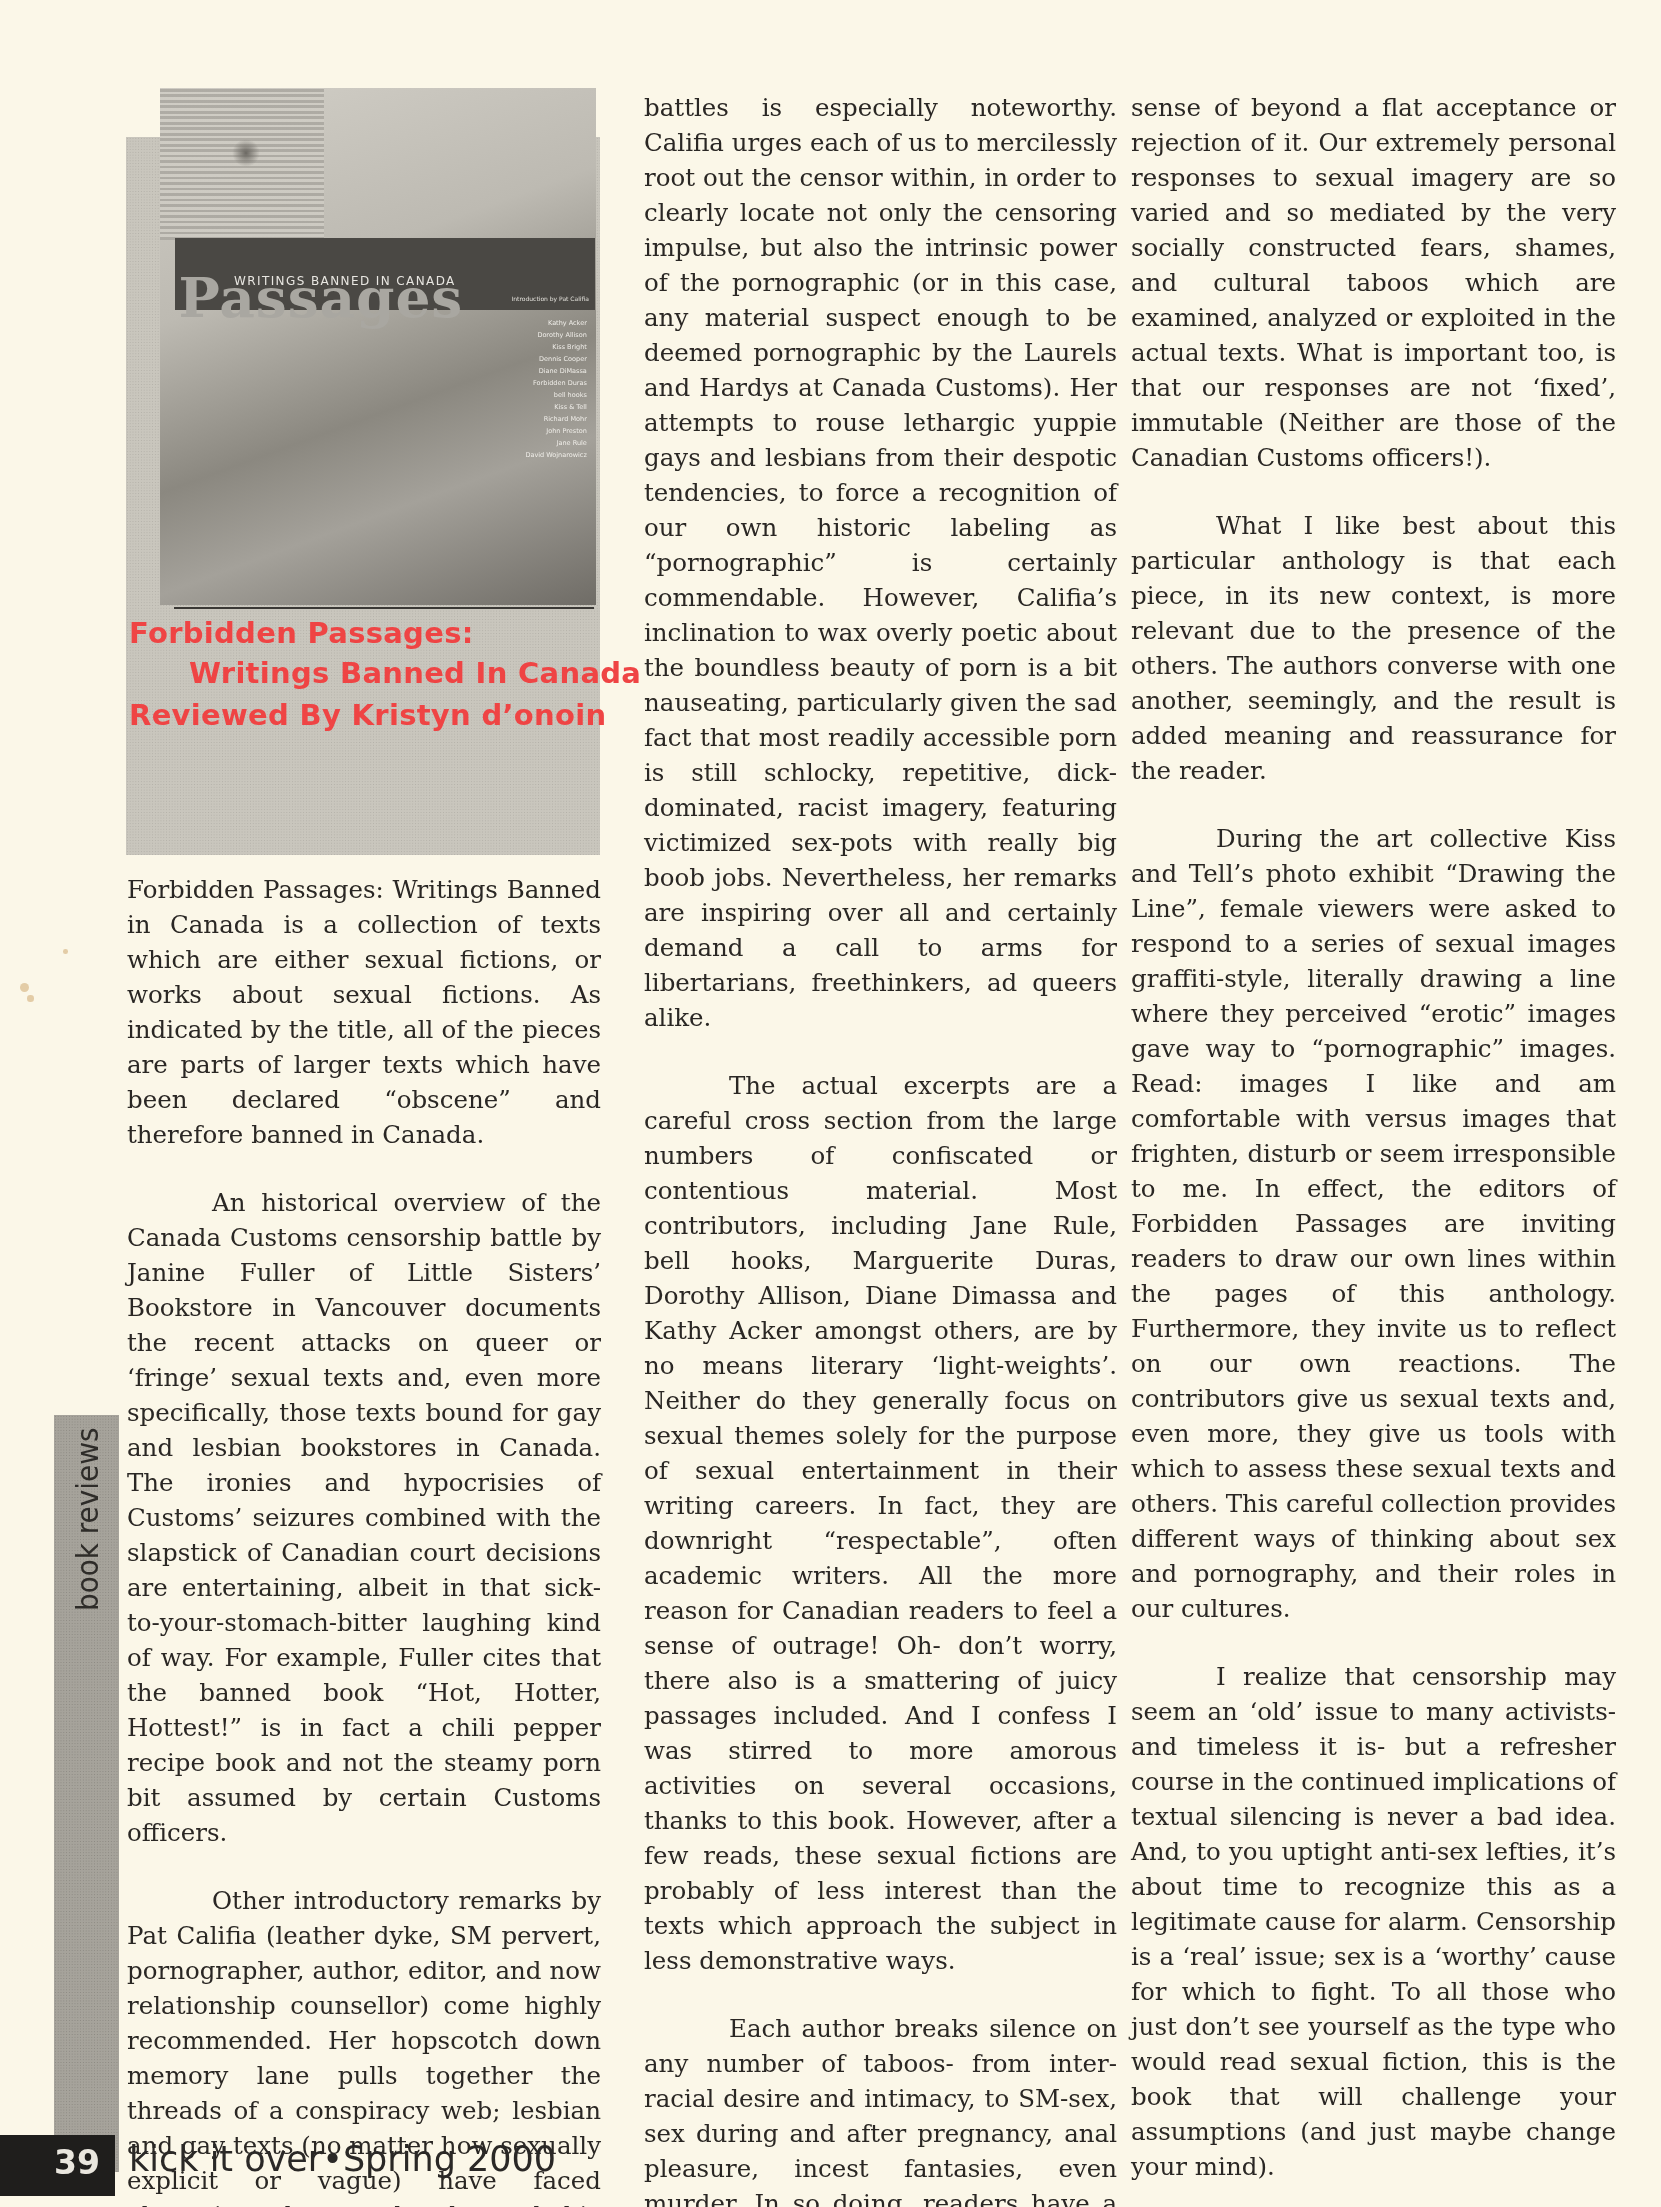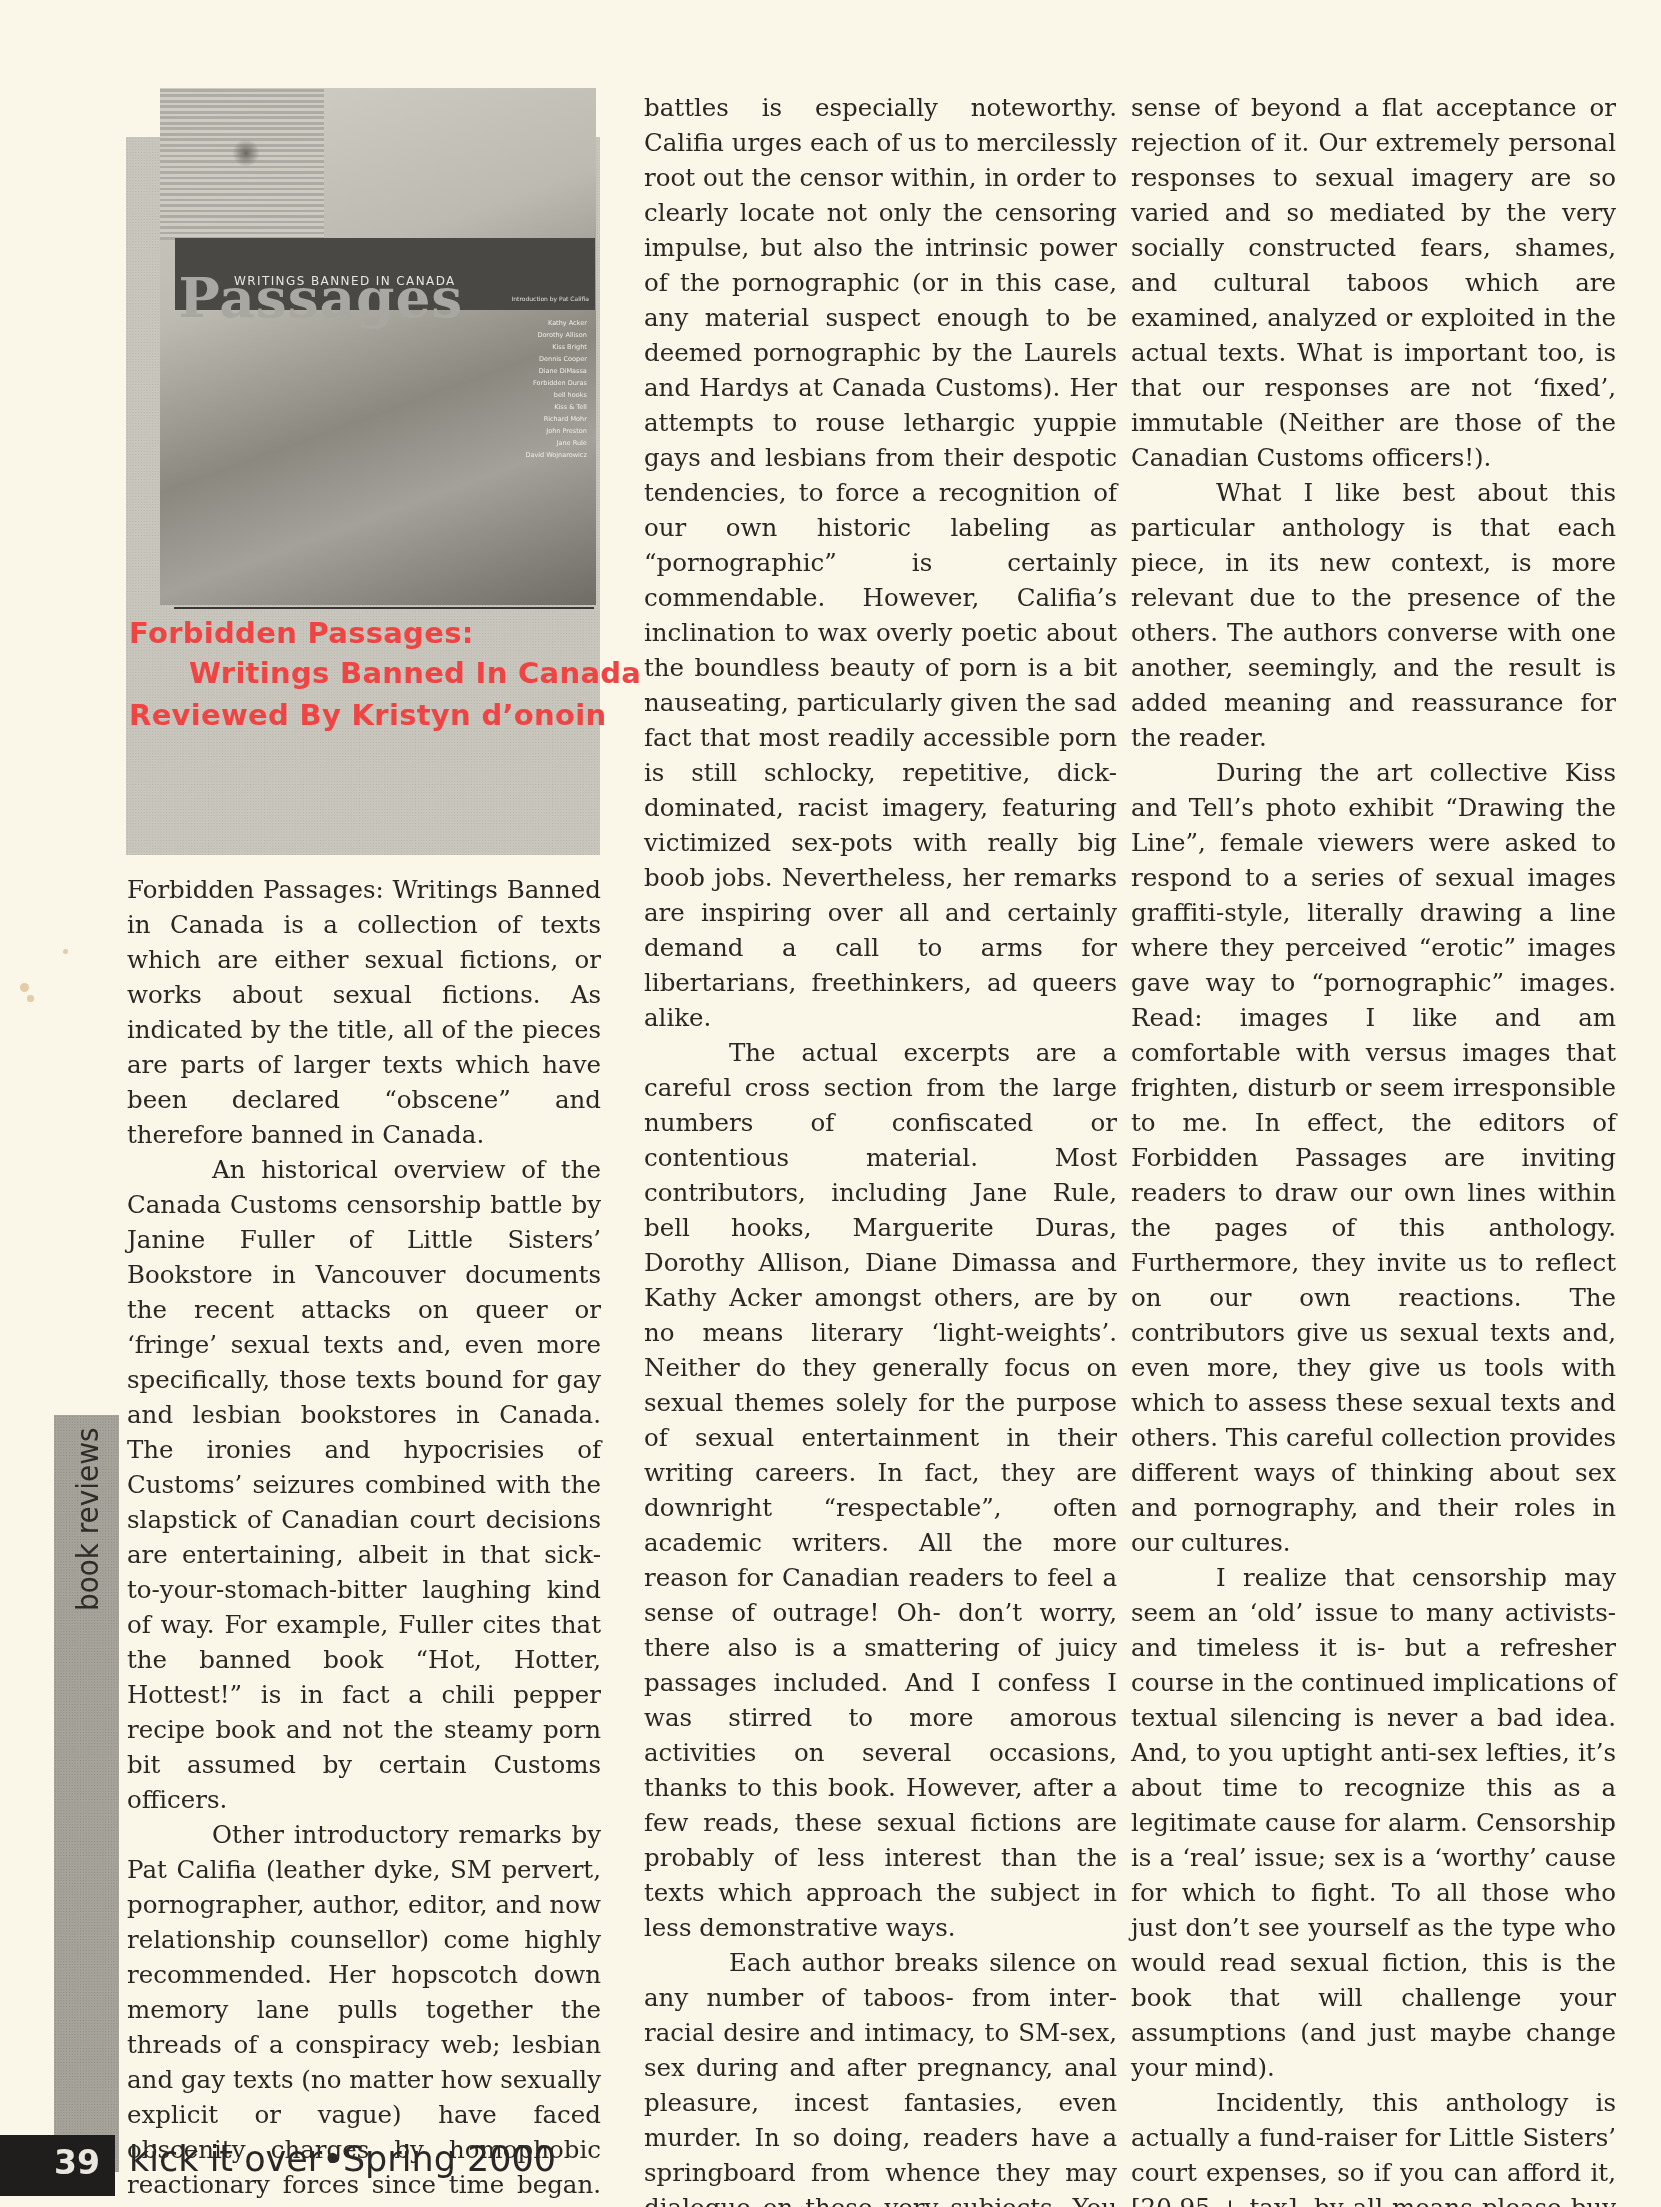--- a/index.html
+++ b/index.html
@@ -10,21 +10,21 @@
     color: #2a2724;
   }
   .col {
     position: absolute;
     font-size: 24.5px;
     line-height: 35px;
     text-align: justify;
     hyphens: manual;
   }
   .col p { margin: 0; }
-  .col p.indent { text-indent: 85px; }
+  .col p.indent { text-indent: 85px; margin-top: 33px; }
   #col1 { left: 127px; top: 872px; width: 474px; }
   #col2 { left: 644px; top: 90px; width: 473px; }
   #col3 { left: 1131px; top: 90px; width: 485px; }
 
   
   #cover-backdrop {
     position: absolute; left: 126px; top: 137px; width: 474px; height: 718px;
     background: #c9c6bd;
     background-image: radial-gradient(#b3b0a8 0.9px, transparent 0.9px);
     background-size: 2.8px 2.8px;

